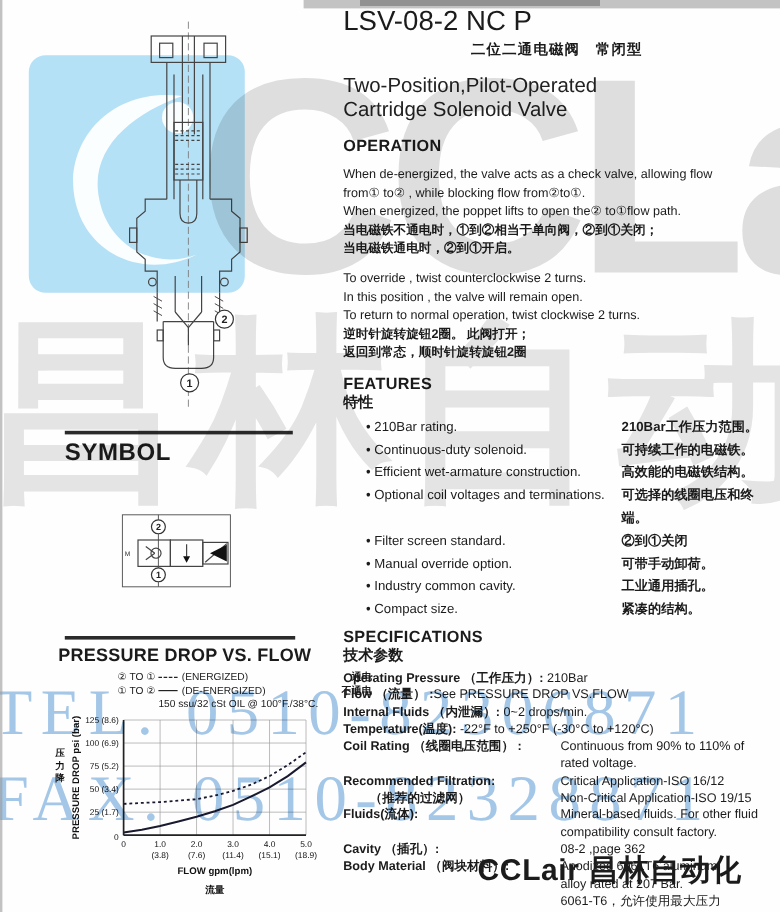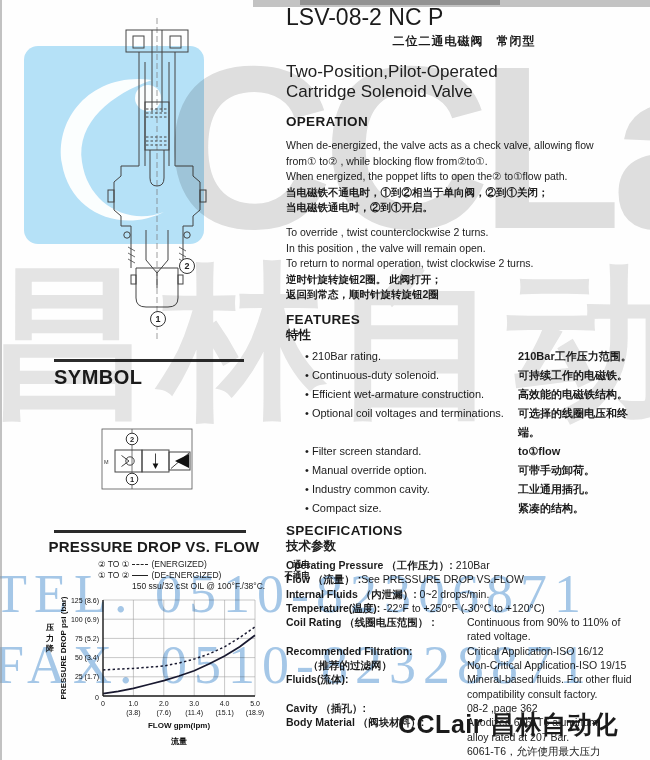--- a/index.html
+++ b/index.html
@@ -276,21 +276,21 @@
       <div class="feat-row">
         <span class="feat-en">Efficient wet-armature construction.</span>
         <span class="feat-cn">高效能的电磁铁结构。</span>
       </div>
       <div class="feat-row">
         <span class="feat-en">Optional coil voltages and terminations.</span>
         <span class="feat-cn">可选择的线圈电压和终端。</span>
       </div>
       <div class="feat-row">
         <span class="feat-en">Filter screen standard.</span>
-        <span class="feat-cn">to①flow</span>
+        <span class="feat-cn">②到①关闭</span>
       </div>
       <div class="feat-row">
         <span class="feat-en">Manual override option.</span>
         <span class="feat-cn">可带手动卸荷。</span>
       </div>
       <div class="feat-row">
         <span class="feat-en">Industry common cavity.</span>
         <span class="feat-cn">工业通用插孔。</span>
       </div>
       <div class="feat-row">

